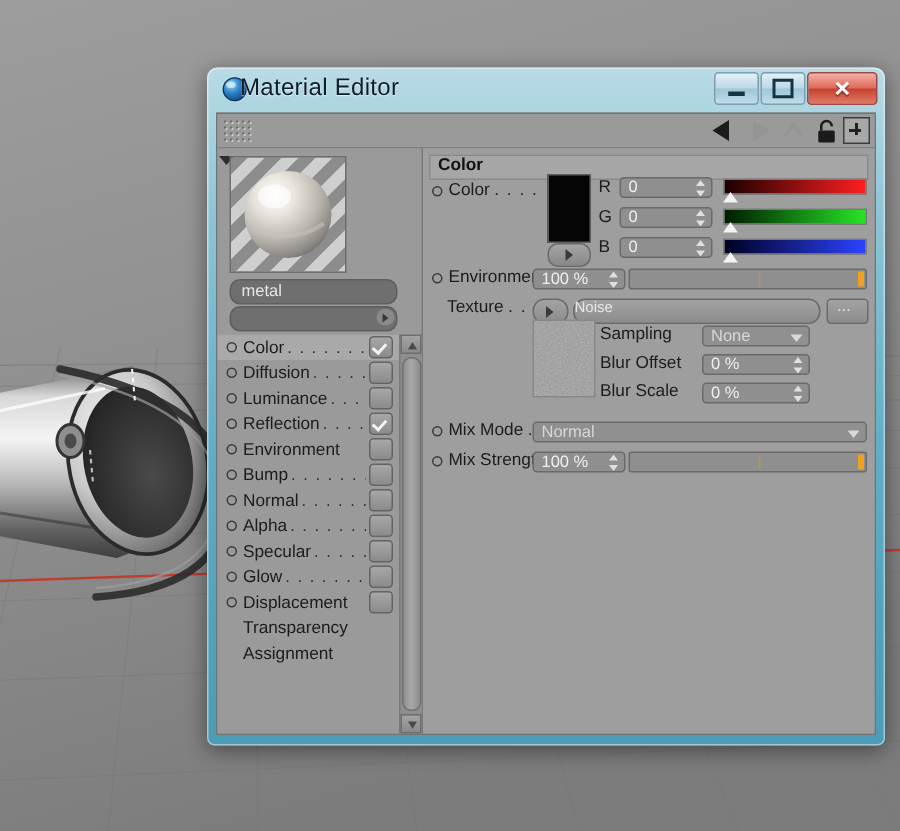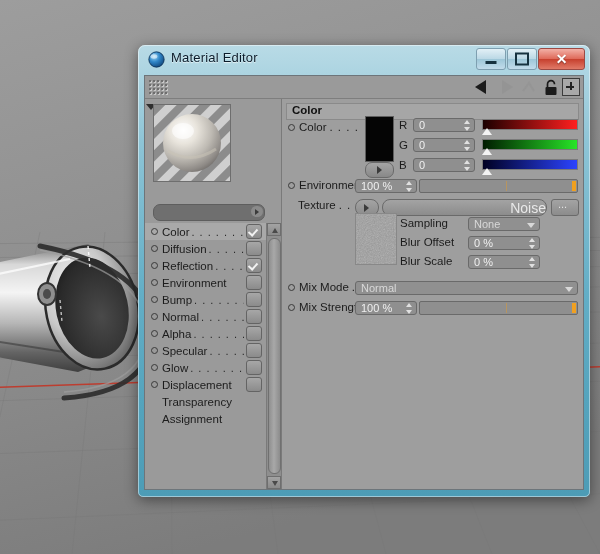--- a/index.html
+++ b/index.html
@@ -20,21 +20,21 @@
     background:linear-gradient(180deg,#b9dbe6 0%,#8dc4d6 22%,#63aec6 55%,#55a4bd 78%,#4d9cb6 100%);
     box-shadow:0 3px 14px rgba(0,0,0,.45);
     padding:0;box-sizing:border-box;}
   #win::after{content:"";position:absolute;left:0;top:0;right:0;bottom:0;
     border-radius:7px 7px 5px 5px;border:1px solid rgba(255,255,255,.45);
     pointer-events:none;}
 
   
   #titlebar{position:relative;height:30px;}
   #titleIcon{position:absolute;left:10px;top:6px;width:17px;height:17px;}
-  #titleText{position:absolute;left:33px;top:5px;font-size:13px;color:#0b1c2b;
+  #titleText{position:absolute;left:22px;top:5px;font-size:16px;color:#0b1c2b;
     letter-spacing:.2px;text-shadow:0 1px 1px rgba(255,255,255,.75);}
   #winbtns{position:absolute;right:5px;top:3px;display:flex;gap:1px;}
   .wbtn{width:28px;height:20px;border:1px solid #7e9fb0;border-radius:3px;
     background:linear-gradient(180deg,#e2f0f6 0%,#bcd9e6 48%,#9ec7d8 52%,#c2dceb 100%);
     position:relative;}
   .wbtn.close{width:45px;border-color:#9b4a44;
     background:linear-gradient(180deg,#f2b0a6 0%,#df6b5b 48%,#c7412f 52%,#e07a68 100%);}
   .wglyph{position:absolute;left:50%;top:50%;transform:translate(-50%,-50%);
     font-size:12px;color:#16323f;line-height:1;}
   .wbtn.close .wglyph{color:#fff;font-size:14px;font-weight:bold;
@@ -155,22 +155,22 @@
     border-top:4px solid transparent;border-bottom:4px solid transparent;
     border-left:5px solid #3a3a3a;}
 
   .slidertrack{height:14px;background:#8f8f8f;border:1px solid #6a6a6a;
     border-radius:2px;position:relative;box-sizing:border-box;}
   .shandle{position:absolute;right:1px;top:1px;width:4px;bottom:1px;background:#f0a020;}
   .stick{position:absolute;top:1px;bottom:1px;width:1px;background:#d89a3a;opacity:.55;}
 
   .btnpill{height:15px;border-radius:8px;border:1px solid #6a6a6a;
     background:linear-gradient(180deg,#a3a3a3,#8c8c8c);position:relative;}
-  .btnpill span{position:absolute;left:0;right:0;top:0px;text-align:right;
-    font-size:14px;color:#e8e8e8;}
+  .btnpill span{position:absolute;left:0;right:0;top:0px;text-align:left;
+    font-size:10px;color:#e8e8e8;}
 
   .dropdown{height:14px;background:#909090;border:1px solid #6a6a6a;
     border-radius:3px;position:relative;box-sizing:border-box;}
   .dropdown .dv{position:absolute;left:5px;top:0px;font-size:11px;color:#d8d8d8;}
   .dropdown .dcaret{position:absolute;right:4px;top:5px;width:0;height:0;
     border-left:4.5px solid transparent;border-right:4.5px solid transparent;
     border-top:5px solid #d8d8d8;}
 
   #texThumb{position:absolute;left:73px;top:114px;width:40px;height:50px;
     border:1px solid #888;}
@@ -330,35 +330,44 @@
                 <stop offset="100%" stop-color="#5e5a57"></stop>
               </radialGradient>
             </defs>
             <rect width="76" height="76" fill="url(#checkerP)"></rect>
             <circle cx="38" cy="38" r="29" fill="url(#metalG)"></circle>
             <ellipse cx="29" cy="26" rx="11" ry="8" fill="#ffffff" opacity="0.6"></ellipse>
             <path d="M 14 46 Q 38 60 62 44" stroke="#c8c2b6" stroke-width="3" fill="none" opacity="0.55"></path>
           </svg>
         </div>
 
+        <div id="nameField">
+          <span>metal</span>
+        </div>
         <div id="selField">
           <div id="selArrow"></div>
         </div>
 
         <div id="chanList">
             <div class="chan sel">
               <div class="bullet"></div>
               <div class="chanlabel">Color</div>
               <div class="dots">. . . . . . . .</div>
               <div class="cbox on"></div>
             </div>
             <div class="chan">
               <div class="bullet"></div>
               <div class="chanlabel">Diffusion</div>
               <div class="dots">. . . . .</div>
+              <div class="cbox"></div>
+            </div>
+            <div class="chan">
+              <div class="bullet"></div>
+              <div class="chanlabel">Luminance</div>
+              <div class="dots">. . .</div>
               <div class="cbox"></div>
             </div>
             <div class="chan">
               <div class="bullet"></div>
               <div class="chanlabel">Reflection</div>
               <div class="dots">. . . .</div>
               <div class="cbox on"></div>
             </div>
             <div class="chan">
               <div class="bullet"></div>

